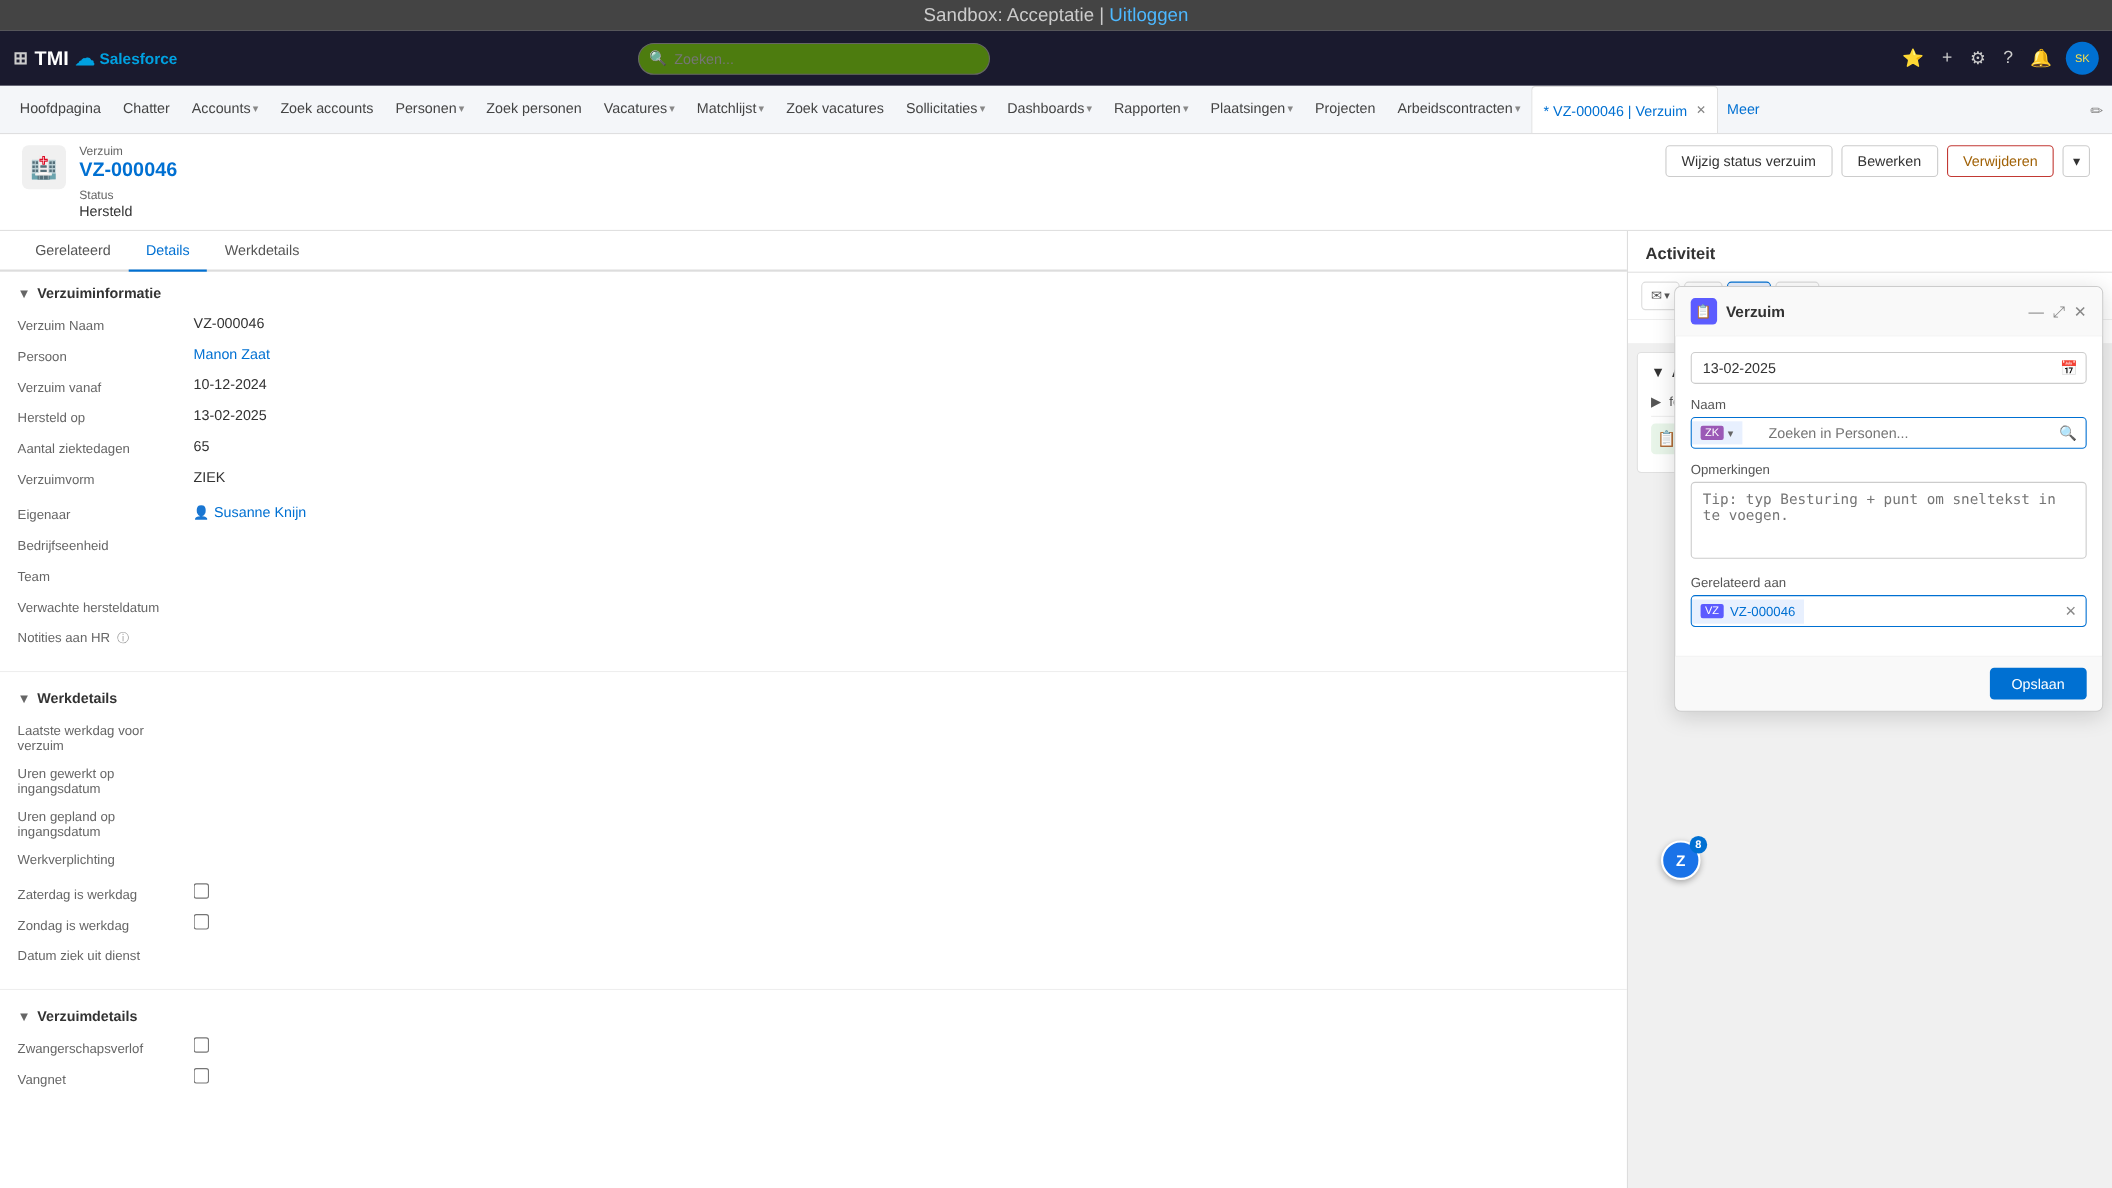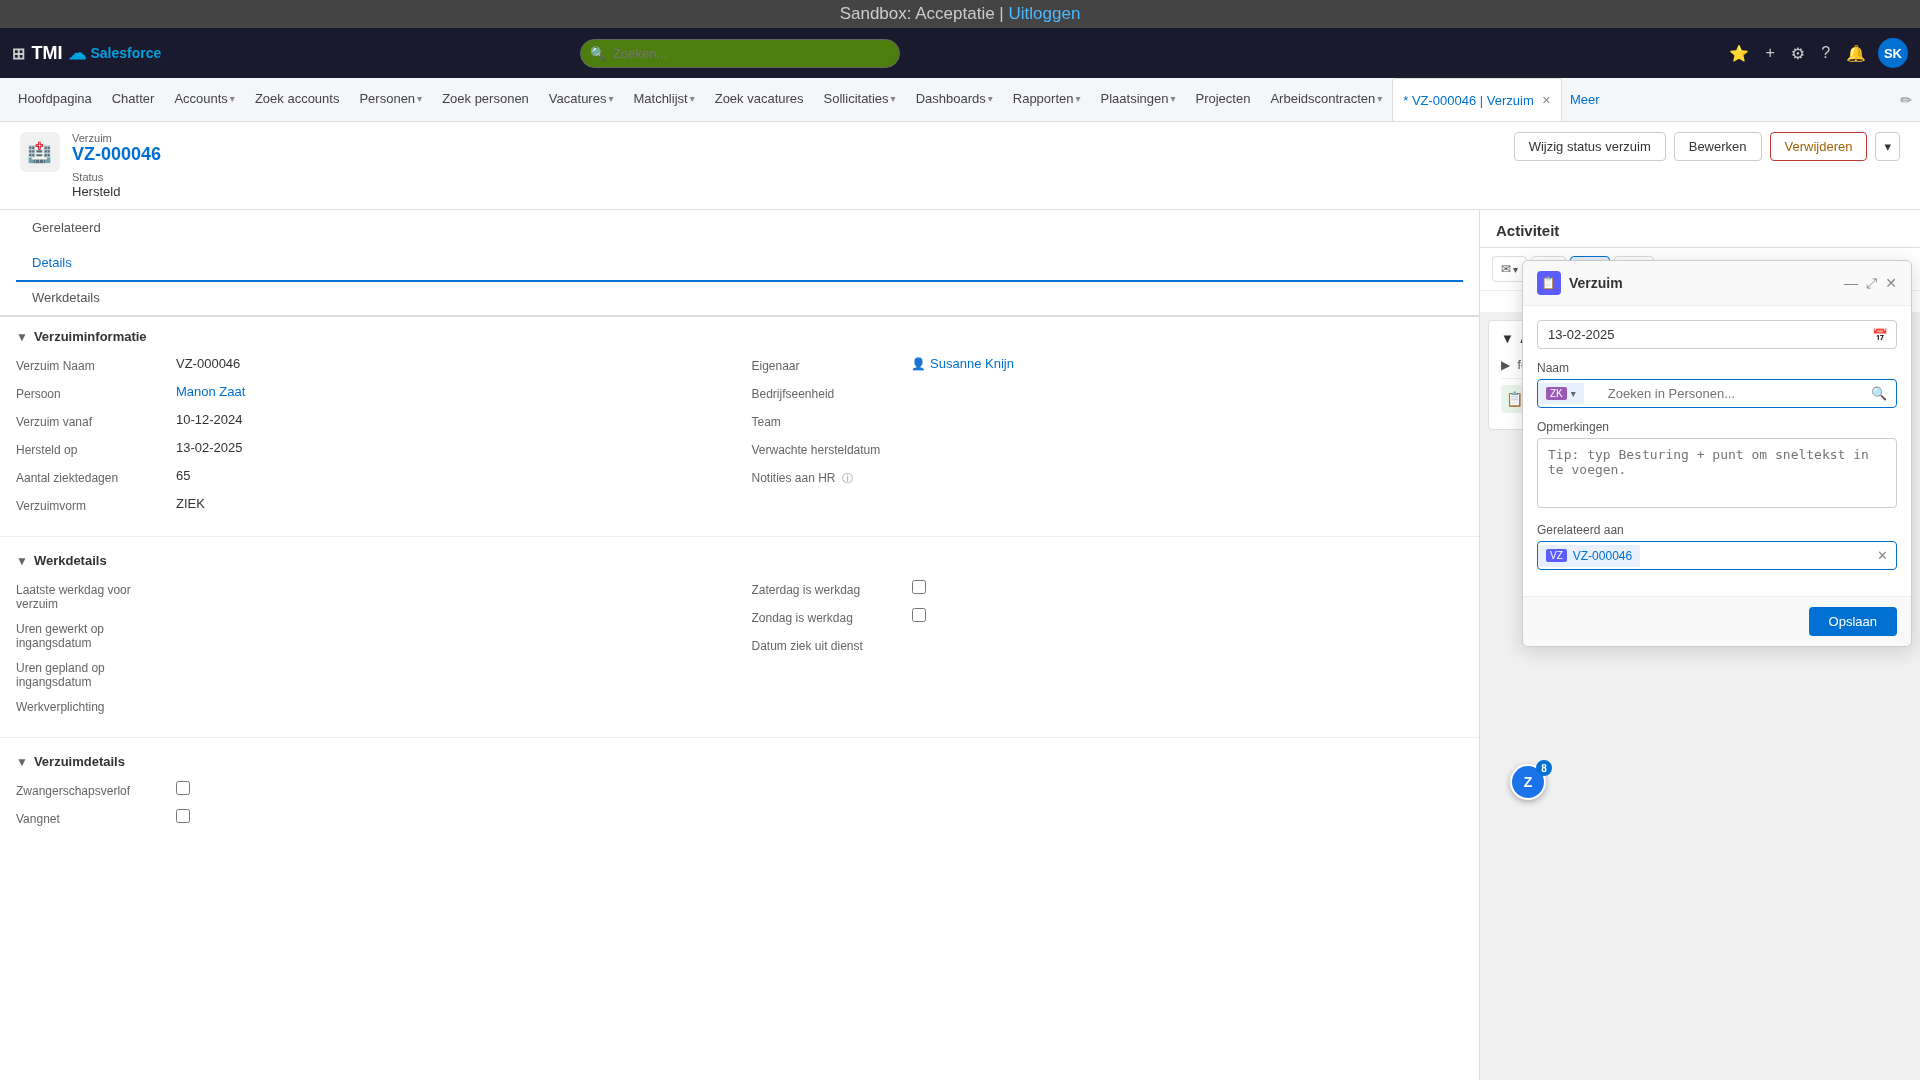--- a/index.html
+++ b/index.html
@@ -26,21 +26,21 @@
       width: 100%; padding: 6px 12px 6px 32px; border-radius: 20px;
       border: 1px solid #666; background: #4d7c0f; color: #eee; font-size: 13px;
     }
     .search-box .search-icon-wrap {
       position: absolute; left: 10px; top: 50%; transform: translateY(-50%); color: #aaa; font-size: 13px;
     }
     .header-actions { display: flex; align-items: center; gap: 8px; margin-left: auto; }
     .header-icon { color: #ccc; font-size: 16px; cursor: pointer; padding: 4px; }
     .avatar-circle {
       width: 30px; height: 30px; border-radius: 50%; background: #0070d2;
-      color: #ffffff; display: flex; align-items: center; justify-content: center; font-size: 13px; font-weight: bold;
+      color: #fde047; display: flex; align-items: center; justify-content: center; font-size: 10px; font-weight: normal;
     }
 
     
     .nav-bar {
       background: #f4f6f9; border-bottom: 1px solid #ddd;
       display: flex; align-items: center; padding: 0 8px; height: 44px; overflow: hidden;
     }
     .nav-item {
       display: flex; align-items: center; gap: 2px; padding: 0 10px; height: 100%;
       color: #444; font-size: 13px; cursor: pointer; white-space: nowrap;
@@ -76,37 +76,37 @@
     .btn-danger { color: #a16207; border-color: #c23934; }
     .btn-dropdown { padding: 6px 8px; }
 
     
     .main-content { display: flex; height: calc(100vh - 190px); }
 
     
     .left-panel { flex: 1; background: white; overflow-y: auto; border-right: 1px solid #ddd; }
 
     
-    .tabs { display: flex; border-bottom: 2px solid #ddd; padding: 0 16px; flex-direction: column; }
+    .tabs { display: flex; border-bottom: 2px solid #ddd; padding: 0 16px; }
     .tab {
       padding: 10px 16px; font-size: 13px; cursor: pointer; color: #555;
       border-bottom: 2px solid transparent; margin-bottom: -2px;
     }
     .tab.active { color: #0070d2; border-bottom-color: #0070d2; font-weight: 500; }
 
     
     .section { padding: 0 16px 12px; }
     .section-header {
       display: flex; align-items: center; gap: 6px; padding: 12px 0 8px;
       font-size: 13px; font-weight: 600; color: #333; cursor: pointer;
     }
     .section-chevron { font-size: 12px; color: #666; }
 
     
-    .form-grid { display: grid; grid-template-columns: 1fr 1fr; gap: 4px 24px; }
+    .form-grid { display: grid; grid-template-columns: 1fr; gap: 4px 24px; }
     .field-row { display: flex; align-items: flex-start; padding: 4px 0; min-height: 28px; position: relative; }
     .field-label { font-size: 12px; color: #666; width: 160px; flex-shrink: 0; padding-top: 3px; }
     .field-value { font-size: 13px; color: #333; flex: 1; }
     .field-value a { color: #0070d2; text-decoration: none; }
     .edit-icon { color: #0070d2; font-size: 11px; cursor: pointer; opacity: 0; margin-left: 4px; }
     .checkbox-field { width: 14px; height: 14px; border: 1px solid #aaa; background: #f9f9f9; }
     .info-icon { color: #999; font-size: 11px; cursor: pointer; margin-left: 3px; }
 
     
     .right-panel { width: 440px; background: #f8f8f8; display: flex; flex-direction: column; overflow: hidden; }

